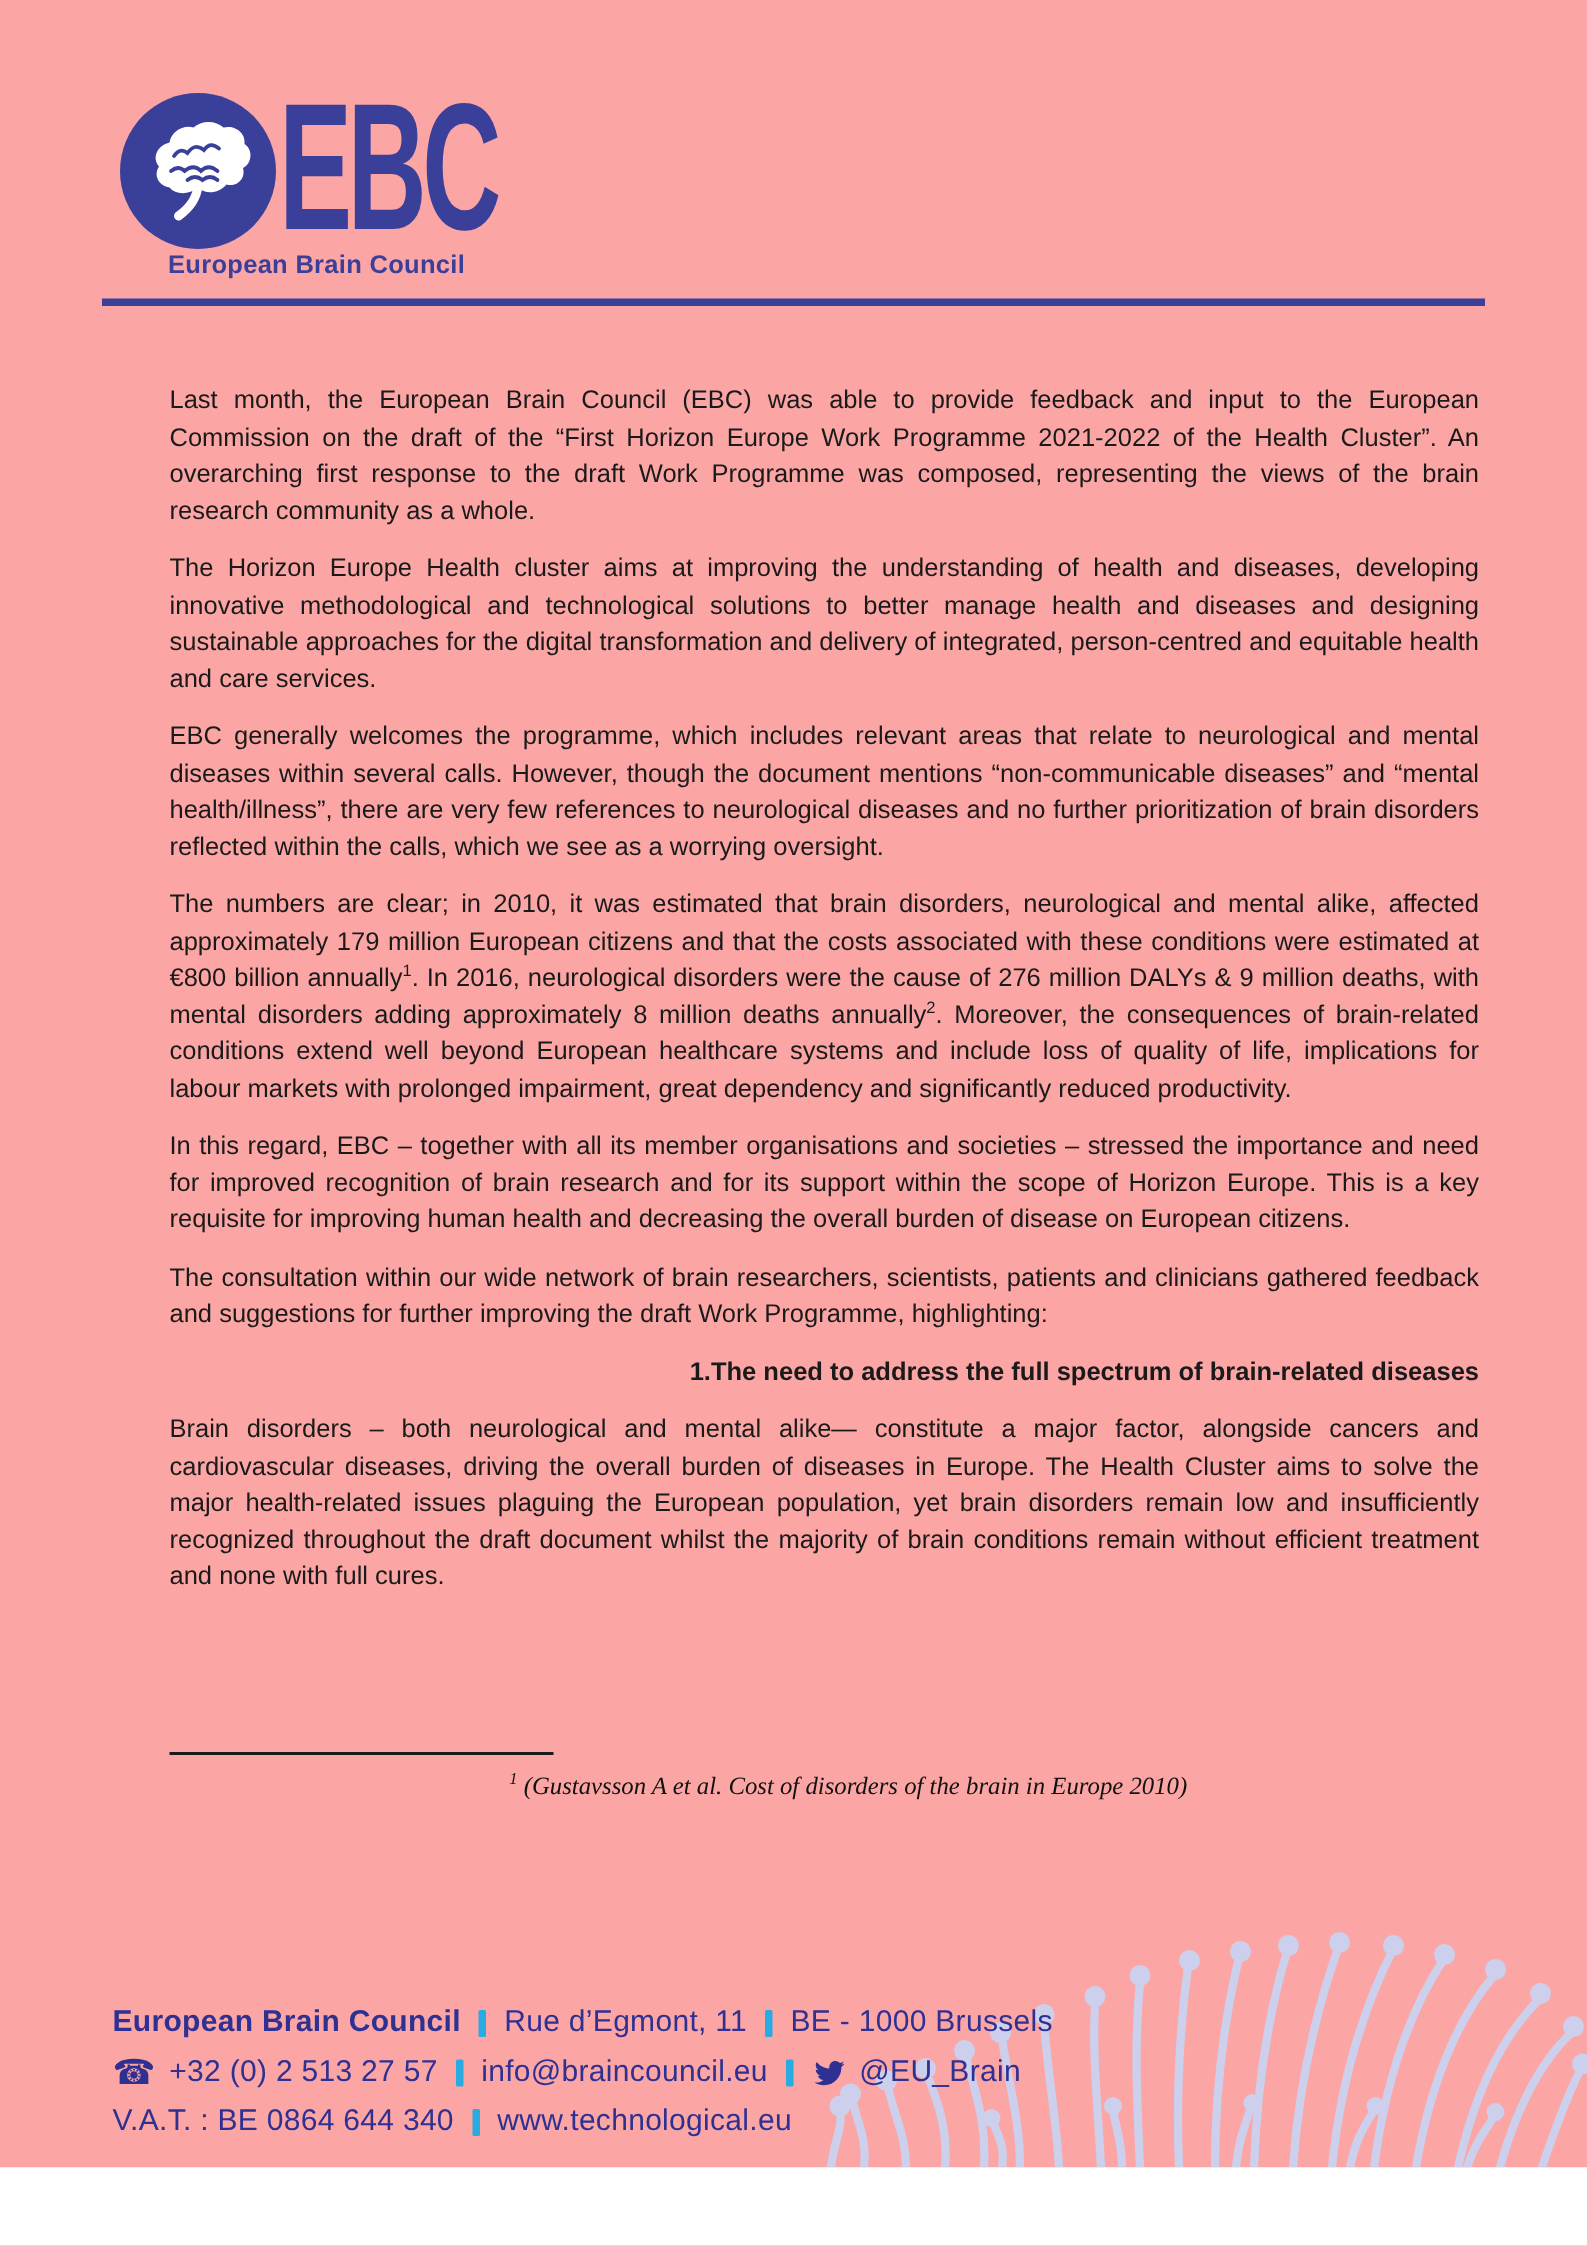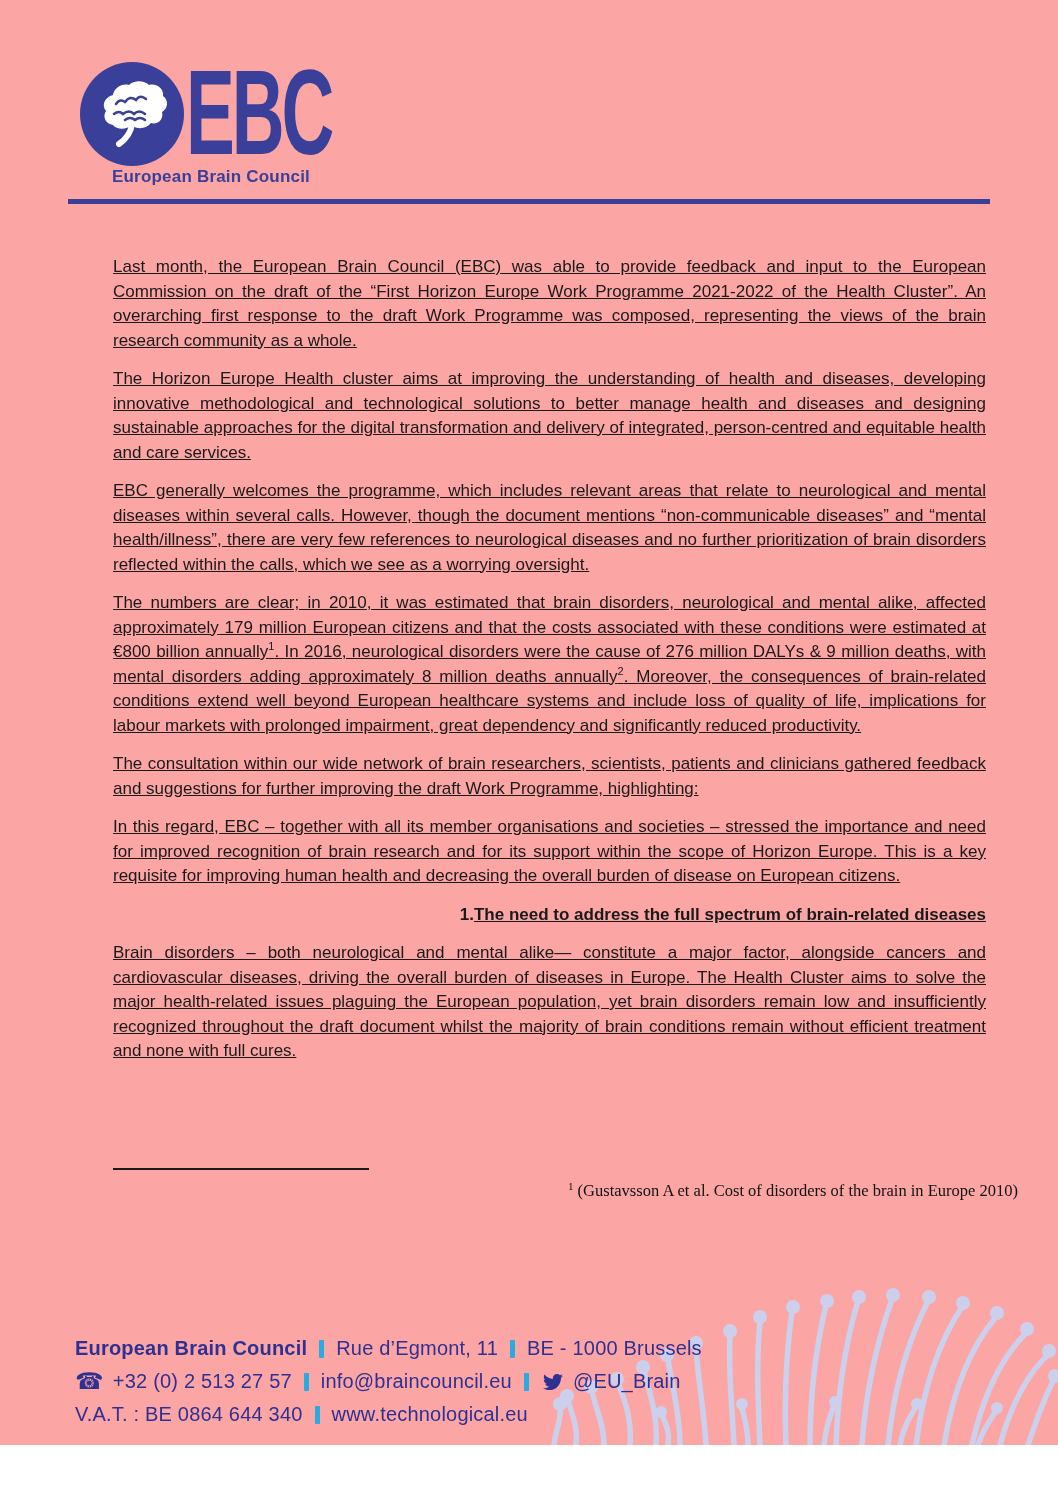--- a/index.html
+++ b/index.html
@@ -27,31 +27,32 @@
     position:absolute; left:68px; top:199px; width:922px; height:5px;
     background:#3a3f99;
   }
 
   
   .doc-body {
     position:absolute; left:113px; top:255px; width:873px;
     font-size:17px; line-height:24.5px; color:#1a1a1a;
     text-align:justify;
   }
-  .doc-body p { margin-bottom:14px;text-decoration:underline; }
+  .doc-body p { margin-bottom:14px; }
   .doc-body sup { font-size:11px; line-height:0; }
   .section-heading { font-weight:700; text-align:right; }
   .section-heading .h-num { display:inline-block; width:32px; }
 
   
   .footnotes {
     position:absolute; left:113px; top:1168px; width:905px;
     font-family:"Liberation Serif", serif;
     font-size:16.5px; line-height:23px; color:#111111;
-    text-align:right;
+    text-align:center;
+    font-style:italic;
   }
   .footnote-rule { width:256px; height:2px; background:#1a1a1a; margin-bottom:9px; }
   .footnotes sup { font-size:11px; line-height:0; }
 
   
   .page-footer {
     position:absolute; left:75px; top:1332px; z-index:2;
     color:#2e3192; font-size:20px; letter-spacing:0.2px;
   }
   .footer-line { display:flex; align-items:center; height:33px; white-space:nowrap; }
@@ -83,22 +84,22 @@
   </svg>
   <div class="logo-acronym">EBC</div>
   <div class="logo-subtitle">European Brain Council</div>
   <div class="header-rule"></div>
 
   <div class="doc-body">
     <p>Last month, the European Brain Council (EBC) was able to provide feedback and input to the European Commission on the draft of the “First Horizon Europe Work Programme 2021-2022 of the Health Cluster”. An overarching first response to the draft Work Programme was composed, representing the views of the brain research community as a whole.</p>
     <p>The Horizon Europe Health cluster aims at improving the understanding of health and diseases, developing innovative methodological and technological solutions to better manage health and diseases and designing sustainable approaches for the digital transformation and delivery of integrated, person-centred and equitable health and care services.</p>
     <p>EBC generally welcomes the programme, which includes relevant areas that relate to neurological and mental diseases within several calls. However, though the document mentions “non-communicable diseases” and “mental health/illness”, there are very few references to neurological diseases and no further prioritization of brain disorders reflected within the calls, which we see as a worrying oversight.</p>
     <p><span>The numbers are clear; in 2010, it was estimated that brain disorders, neurological and mental alike, affected approximately 179 million European citizens and that the costs associated with these conditions were estimated at €800 billion annually</span><sup>1</sup><span>. In 2016, neurological disorders were the cause of 276 million DALYs &amp; 9 million deaths, with mental disorders adding approximately 8 million deaths annually</span><sup>2</sup><span>. Moreover, the consequences of brain-related conditions extend well beyond European healthcare systems and include loss of quality of life, implications for labour markets with prolonged impairment, great dependency and significantly reduced productivity.</span></p>
+    <p>In this regard, EBC – together with all its member organisations and societies – stressed the importance and need for improved recognition of brain research and for its support within the scope of Horizon Europe. This is a key requisite for improving human health and decreasing the overall burden of disease on European citizens.</p>
     <p>The consultation within our wide network of brain researchers, scientists, patients and clinicians gathered feedback and suggestions for further improving the draft Work Programme, highlighting:</p>
-    <p>In this regard, EBC – together with all its member organisations and societies – stressed the importance and need for improved recognition of brain research and for its support within the scope of Horizon Europe. This is a key requisite for improving human health and decreasing the overall burden of disease on European citizens.</p>
     <p class="section-heading"><span class="h-num">1.</span><span>The need to address the full spectrum of brain-related diseases</span></p>
     <p>Brain disorders – both neurological and mental alike— constitute a major factor, alongside cancers and cardiovascular diseases, driving the overall burden of diseases in Europe. The Health Cluster aims to solve the major health-related issues plaguing the European population, yet brain disorders remain low and insufficiently recognized throughout the draft document whilst the majority of brain conditions remain without efficient treatment and none with full cures.</p>
   </div>
 
   <div class="footnotes">
     <div class="footnote-rule"></div>
     <p><sup>1</sup><span> (Gustavsson A et al. Cost of disorders of the brain in Europe 2010)</span></p>
   </div>
 
   <svg class="decoration" viewBox="0 0 520 170" aria-hidden="true">

